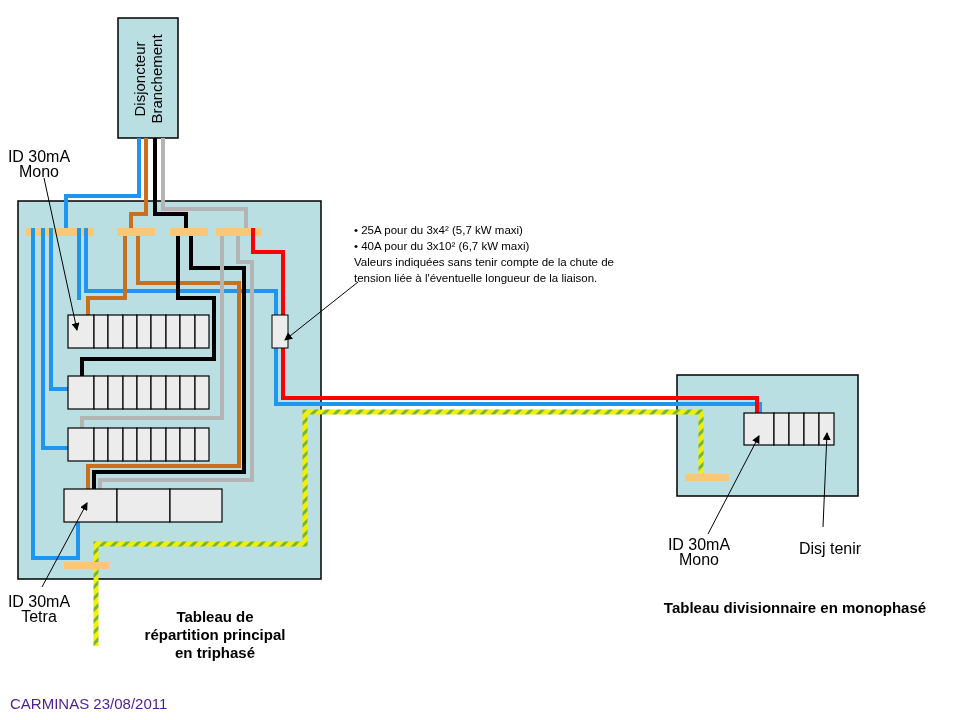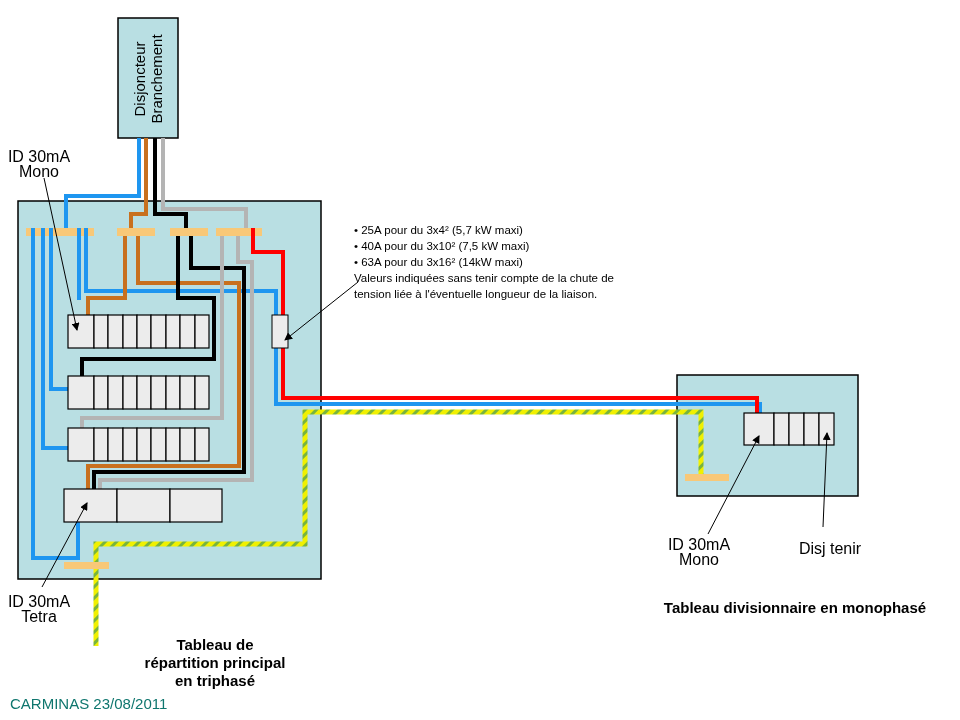--- a/index.html
+++ b/index.html
@@ -4,21 +4,21 @@
 <style>
   html,body{margin:0;padding:0;background:#fff;}
   body{width:960px;height:720px;position:relative;overflow:hidden;font-family:"Liberation Sans",sans-serif;}
   svg{position:absolute;left:0;top:0;}
   .lbl{position:absolute;font-size:16px;color:#000;text-align:center;line-height:15px;}
   .title{position:absolute;font-size:15px;font-weight:bold;color:#000;text-align:center;line-height:18px;}
   .note{position:absolute;left:354px;top:222px;font-size:11.5px;line-height:16px;color:#000;white-space:nowrap;}
   .note .h{font-weight:bold;}
   .vert{position:absolute;left:118px;top:20px;width:60px;height:118px;display:flex;align-items:center;justify-content:center;}
   .vert div{transform:rotate(-90deg);font-size:15px;line-height:17px;text-align:center;white-space:nowrap;}
-  .credit{position:absolute;left:10px;top:695px;font-size:15px;color:#0f766e;}
+  .credit{position:absolute;left:10px;top:695px;font-size:15px;color:#4c1d95;}
 </style>
 </head>
 <body>
 
 <svg width="960" height="720">
   <defs>
     <pattern id="earth" patternUnits="userSpaceOnUse" width="8" height="8" patternTransform="rotate(45)">
       <rect width="8" height="8" fill="#f0f000"></rect>
       <rect width="3" height="8" fill="#78b43c"></rect>
     </pattern>
@@ -137,26 +137,25 @@
 <div class="lbl" style="left:4px;top:594px;width:70px;">
   <span>ID 30mA</span><br><span>Tetra</span>
 </div>
 <div class="lbl" style="left:664px;top:537px;width:70px;">
   <span>ID 30mA</span><br><span>Mono</span>
 </div>
 <div class="lbl" style="left:790px;top:541px;width:80px;">Disj tenir</div>
 
 <div class="note">
   <div>• 25A pour du 3x4² (5,7 kW maxi)</div>
-  <div>• 40A pour du 3x10² (7,5 kW maxi)</div>
-  <div>• 63A pour du 3x16² (14kW maxi)</div>
+  <div>• 40A pour du 3x10² (6,7 kW maxi)</div>
   <div>Valeurs indiquées sans tenir compte de la chute de</div>
   <div>tension liée à l'éventuelle longueur de la liaison.</div>
 </div>
 
-<div class="title" style="left:110px;top:636px;width:210px;">
+<div class="title" style="left:110px;top:608px;width:210px;">
   <span>Tableau de</span><br>
   <span>répartition principal</span><br>
   <span>en triphasé</span>
 </div>
 <div class="title" style="left:640px;top:599px;width:310px;">Tableau divisionnaire en monophasé</div>
 
 <div class="credit">CARMINAS 23/08/2011</div>
 
 </body></html>

